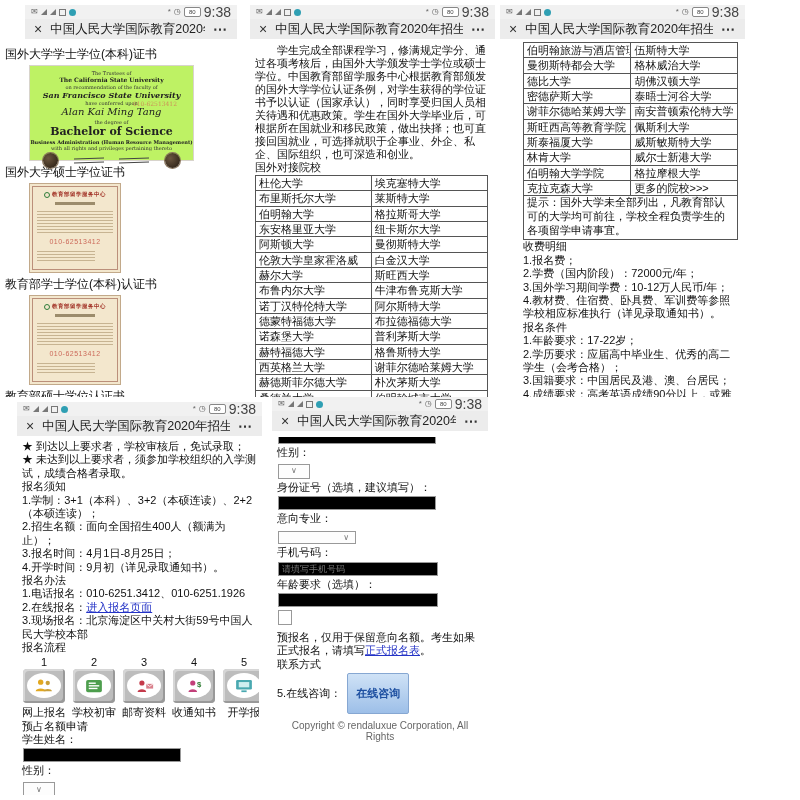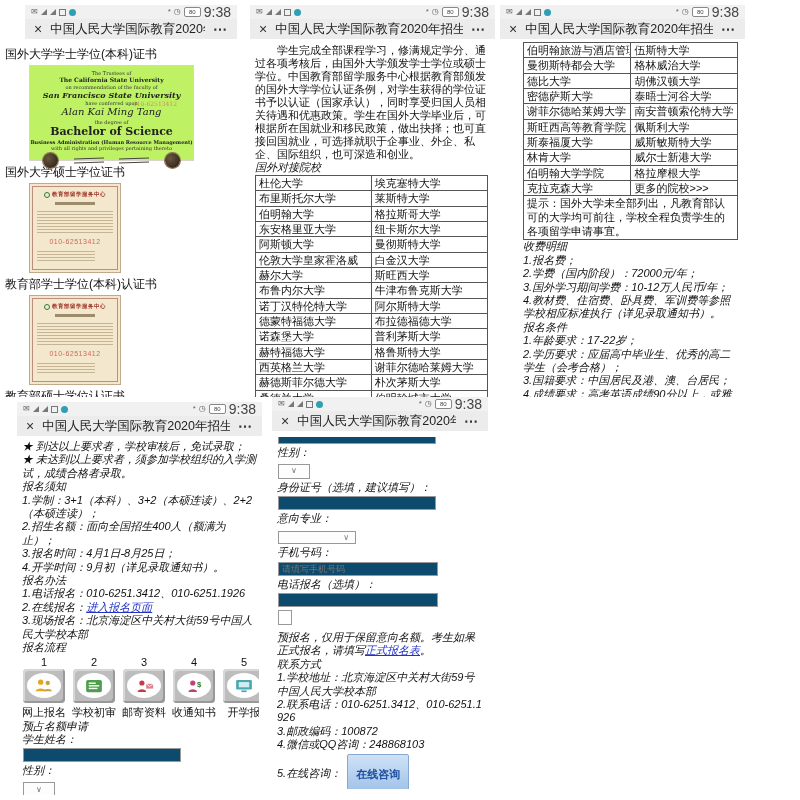--- a/index.html
+++ b/index.html
@@ -21,29 +21,29 @@
   .dot{width:7px;height:7px;border-radius:50%;background:#2f9fb3;display:inline-block;}
   .batt{display:inline-block;min-width:13px;height:8px;border:1px solid #888;border-radius:2px;font-size:6px;line-height:8px;text-align:center;color:#444;padding:0 1px;background:#fff;}
   .s-time{font-size:14px;color:#444;}
   
   .tbar{height:20px;background:#ececec;display:flex;align-items:center;gap:8px;padding:0 9px;margin-bottom:3px;}
   .t-close{font-size:14px;color:#333;}
   .t-title{flex:1;text-align:center;font-size:12.5px;color:#222;white-space:nowrap;overflow:hidden;}
   .t-more{font-size:14px;color:#333;font-weight:bold;letter-spacing:1px;}
   .content{padding:1px 5px;color:#111;}
   
-  .line{font-size:11px;line-height:1.22;color:#111;word-break:break-all;font-style:italic;}
+  .line{font-size:11px;line-height:1.22;color:#111;word-break:break-all;}
   .intro{margin:1px 0 0;font-size:11px;line-height:1.18;text-indent:2em;word-break:break-all;}
   .cap{font-size:12px;color:#111;margin:3px 0 2px;}
   .blue-link{color:var(--link,#2433c6);text-decoration:underline;cursor:pointer;}
   
   table.uni{border-collapse:collapse;width:99%;margin-top:1px;table-layout:fixed;}
   table.uni td{border:1px solid #555;font-size:11px;line-height:1.12;padding:1px 3px;white-space:nowrap;overflow:hidden;color:#111;}
   table.uni td:first-child{width:47%;}
-  table.uni td.notecell{white-space:normal;line-height:1.25;word-break:break-all;}
+  table.uni td.notecell{white-space:normal;line-height:1.25;word-break:break-all;font-family:Liberation Mono, monospace;}
   
   .cert-sfsu{position:relative;width:165px;height:96px;margin:1px 0 2px 24px;background:#bef264;border:1px solid #d8d4cc;text-align:center;font-family:"DejaVu Serif",serif;color:#222;padding-top:4px;box-sizing:border-box;}
   .cl{line-height:1.25;}
   .cl.t{font-size:5px;color:#333;}
   .cl.bserif{font-size:6px;font-weight:bold;}
   .cl.big{font-size:8px;font-weight:bold;font-style:italic;}
   .cl.name{font-size:10px;font-style:italic;}
   .cl.med{font-size:11px;font-weight:bold;}
   .cl.s9{font-size:5px;font-weight:bold;}
   .wm{position:absolute;right:16px;top:34px;font-size:6px;color:rgba(215,80,80,.6);}
@@ -59,21 +59,21 @@
   .blines.short{height:12px;margin-right:18px;}
   .bphone{color:#cc6a5a;font-size:7px;text-align:center;margin:3px 0 2px;letter-spacing:.5px;}
   
   .steps{display:flex;gap:6px;overflow:hidden;margin:1px 0 0;width:237px;}
   .step{width:44px;flex:none;text-align:center;}
   .step-num{font-size:11px;color:#111;}
   .step-btn{width:42px;height:34px;margin:1px auto 0;background:#bdbdbd;border-radius:4px;box-shadow:inset -2px -2px 0 #999,inset 2px 2px 0 #d6d6d6;display:flex;align-items:center;justify-content:center;}
   .step-oval{width:34px;height:25px;background:#fff;border-radius:50%;display:flex;align-items:center;justify-content:center;}
   .step-label{font-size:11px;white-space:nowrap;margin-top:2px;}
   
-  .txt{display:block;width:150px;height:12px;border:1px solid #999;background:#0c4a6e;font-size:9px;color:#999;padding:0 3px;margin:2px 0 2px 1px;font-family:"Liberation Sans",sans-serif;}
+  .txt{display:block;width:150px;height:12px;border:1px solid #999;background:#000000;font-size:9px;color:#999;padding:0 3px;margin:2px 0 2px 1px;font-family:"Liberation Sans",sans-serif;}
   .txt.cut{height:6px;border-top:none;}
   .txt.wide{width:152px;}
   .sel{display:inline-flex;width:30px;height:13px;border:1px solid #999;background:#fdfdfd;align-items:center;justify-content:center;margin:2px 0 2px 1px;}
   .sel-wide{width:78px;justify-content:flex-end;padding-right:6px;box-sizing:border-box;}
   .chev{font-size:8px;color:#777;line-height:1;}
   .minibox{display:inline-block;width:12px;height:13px;border:1px solid #999;margin:1px 0 2px 1px;background:#fff;}
   .online-row{display:flex;align-items:center;gap:6px;margin-top:2px;}
   .btn-online{background:linear-gradient(var(--online-bg,#cfe2f6),#9dbfe8);border:1px solid #86a7d2;color:var(--online-fg,#1d4fa0);font-size:11px;font-weight:bold;padding:12px 8px;font-family:"Liberation Sans",sans-serif;border-radius:2px;}
   
   .foot-lines .line,.foot{font-size:10px;color:#666;text-align:center;margin:6px 0;word-break:normal;}
@@ -502,33 +502,27 @@
           <span class="chev">∨</span>
         </span>
       <div class="line">身份证号（选填，建议填写）：</div>
       <input class="txt" style="">
       <div class="line">意向专业：</div>
       <span class="sel sel-wide">
           <span class="chev">∨</span>
         </span>
       <div class="line">手机号码：</div>
       <input class="txt wide" placeholder="请填写手机号码" style="">
-      <div class="line">电话报名（选填）：</div>
+      <div class="line">年龄要求（选填）：</div>
       <input class="txt wide" style="">
       <span class="minibox"></span>
       <div>
           <div class="line">预报名，仅用于保留意向名额。考生如果正式报名，请填写<a class="blue-link">正式报名表</a>。</div>
         </div>
       <div class="line">联系方式</div>
-      <div>
-          <div class="line">1.学校地址：北京海淀区中关村大街59号中国人民大学校本部</div>
-          <div class="line">2.联系电话：010-6251.3412、010-6251.1926</div>
-          <div class="line">3.邮政编码：100872</div>
-          <div class="line">4.微信或QQ咨询：248868103</div>
-        </div>
       <div class="online-row">
         <span class="line">5.在线咨询：</span>
         <button class="btn-online">在线咨询</button>
       </div>
       <div class="foot">Copyright © rendaluxue Corporation, All Rights</div>
       
       
       
       
       

